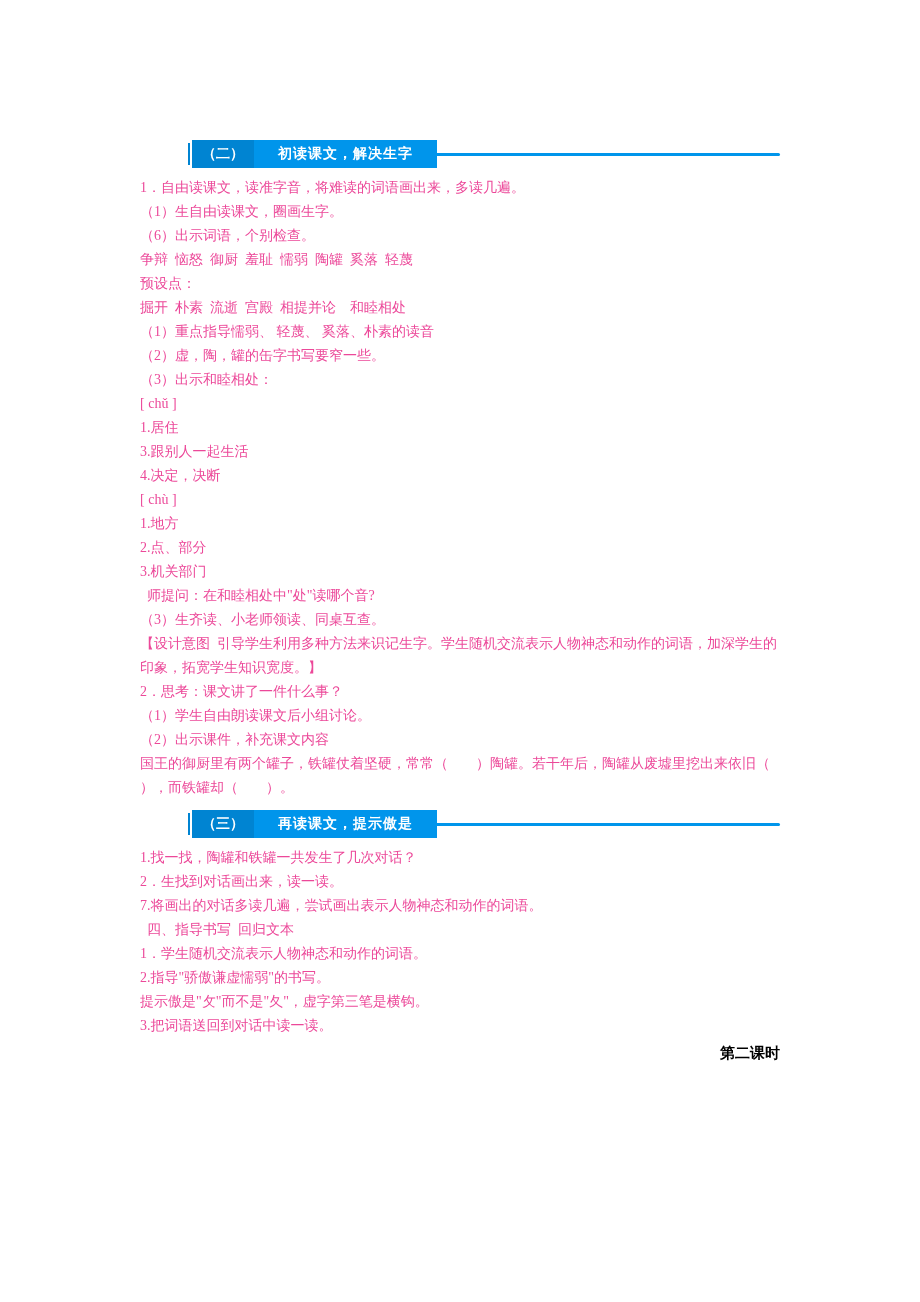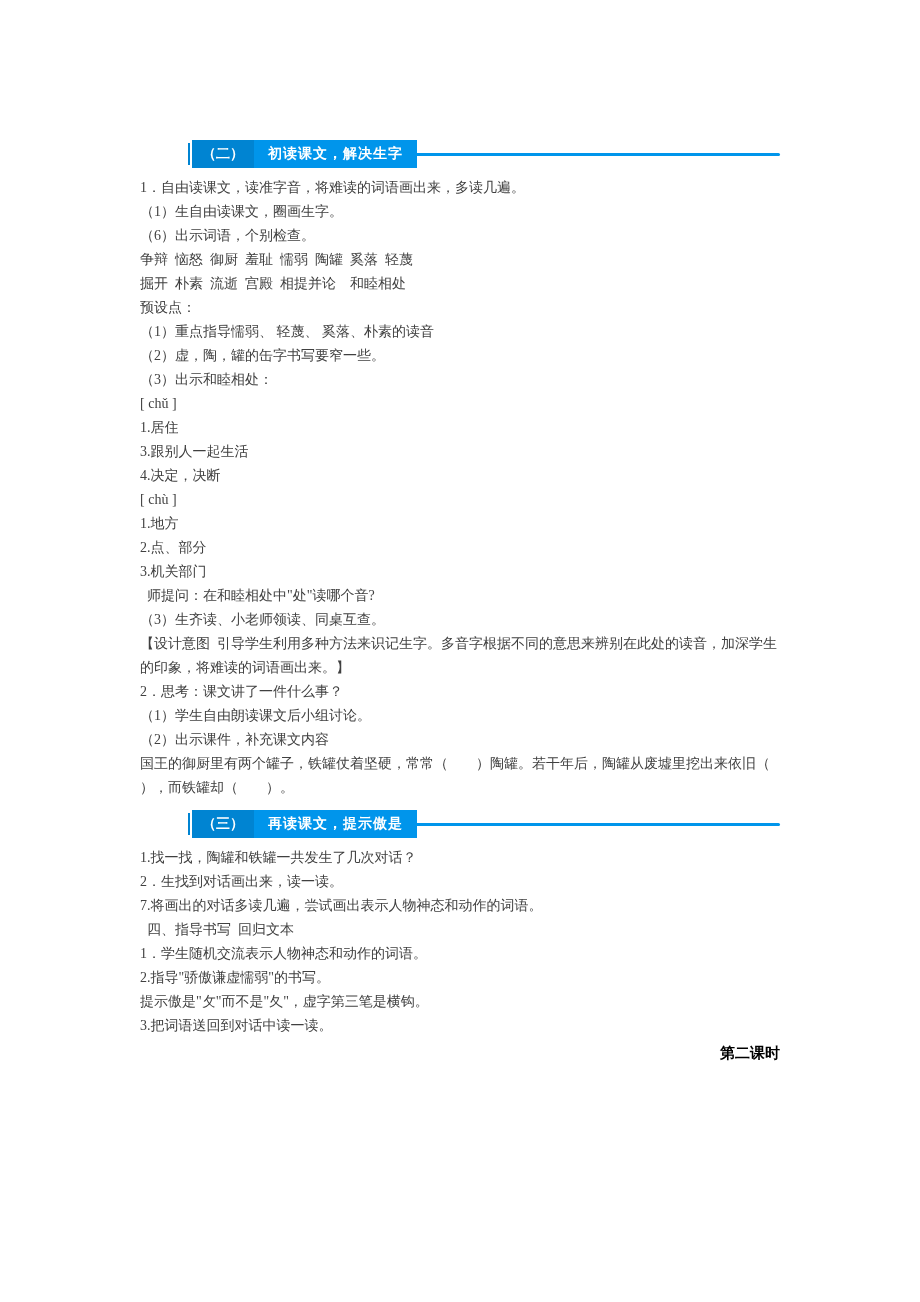--- a/index.html
+++ b/index.html
@@ -38,37 +38,37 @@
       top: 3px;
       bottom: 3px;
       width: 2px;
       background: #0084d2;
     }
     .header-title {
       background: #0095eb;
       color: #ffffff;
       font-size: 14px;
       font-weight: bold;
-      padding: 5px 14px;
+      padding: 5px 24px;
       height: 28px;
       display: flex;
       align-items: center;
       font-family: Liberation Sans, sans-serif;
       letter-spacing: 1px;
     }
     .header-bar {
       flex: 1;
       height: 3px;
       background: #0095eb;
       border-radius: 0 2px 2px 0;
     }
     .text-line {
       font-size: 14px;
       line-height: 24px;
-      color: #404040;
+      color: #ec4899;
       white-space: pre-wrap;
     }
     .heading-center {
       font-size: 15px;
       font-weight: bold;
       text-align: right;
       margin-top: 6px;
       font-family: "Microsoft YaHei", "微软雅黑", sans-serif;
     }
   </style>
@@ -80,36 +80,36 @@
   <div class="section-header">
     <div class="header-tab">（二）</div>
     <div class="header-title">初读课文，解决生字</div>
     <div class="header-bar"></div>
   </div>
 
   <div class="text-line">1．自由读课文，读准字音，将难读的词语画出来，多读几遍。</div>
   <div class="text-line">（1）生自由读课文，圈画生字。</div>
   <div class="text-line">（6）出示词语，个别检查。</div>
   <div class="text-line">争辩  恼怒  御厨  羞耻  懦弱  陶罐  奚落  轻蔑</div>
+  <div class="text-line">预设点：</div>
   <div class="text-line">掘开  朴素  流逝  宫殿  相提并论    和睦相处</div>
-  <div class="text-line">预设点：</div>
   <div class="text-line">（1）重点指导懦弱、 轻蔑、 奚落、朴素的读音</div>
   <div class="text-line">（2）虚，陶，罐的缶字书写要窄一些。</div>
   <div class="text-line">（3）出示和睦相处：</div>
   <div class="text-line">[ chǔ ]</div>
   <div class="text-line">1.居住</div>
   <div class="text-line">3.跟别人一起生活</div>
   <div class="text-line">4.决定，决断</div>
   <div class="text-line">[ chù ]</div>
   <div class="text-line">1.地方</div>
   <div class="text-line">2.点、部分</div>
   <div class="text-line">3.机关部门</div>
   <div class="text-line">  师提问：在和睦相处中"处"读哪个音?</div>
   <div class="text-line">（3）生齐读、小老师领读、同桌互查。</div>
-  <div class="text-line">【设计意图  引导学生利用多种方法来识记生字。多音字根据不同的意思来辨别在此处的读音，加深学生的印象，将难读的词语画出来。】</div>
+  <div class="text-line">【设计意图  引导学生利用多种方法来识记生字。学生随机交流表示人物神态和动作的词语，加深学生的印象，拓宽学生知识宽度。】</div>
   <div class="text-line">2．思考：课文讲了一件什么事？</div>
   <div class="text-line">（1）学生自由朗读课文后小组讨论。</div>
   <div class="text-line">（2）出示课件，补充课文内容</div>
   <div class="text-line">国王的御厨里有两个罐子，铁罐仗着坚硬，常常（        ）陶罐。若干年后，陶罐从废墟里挖出来依旧（      ），而铁罐却（        ）。</div>
 
   <div class="section-header">
     <div class="header-tab">（三）</div>
     <div class="header-title">再读课文，提示傲是</div>
     <div class="header-bar"></div>
   </div>

